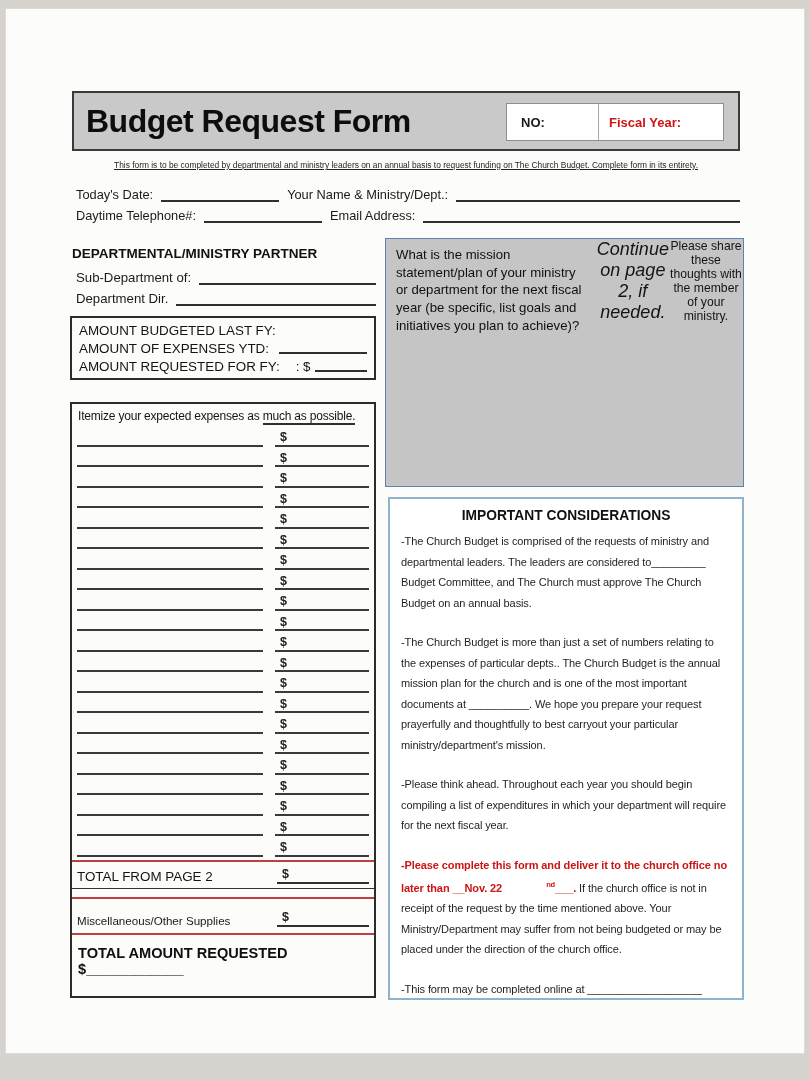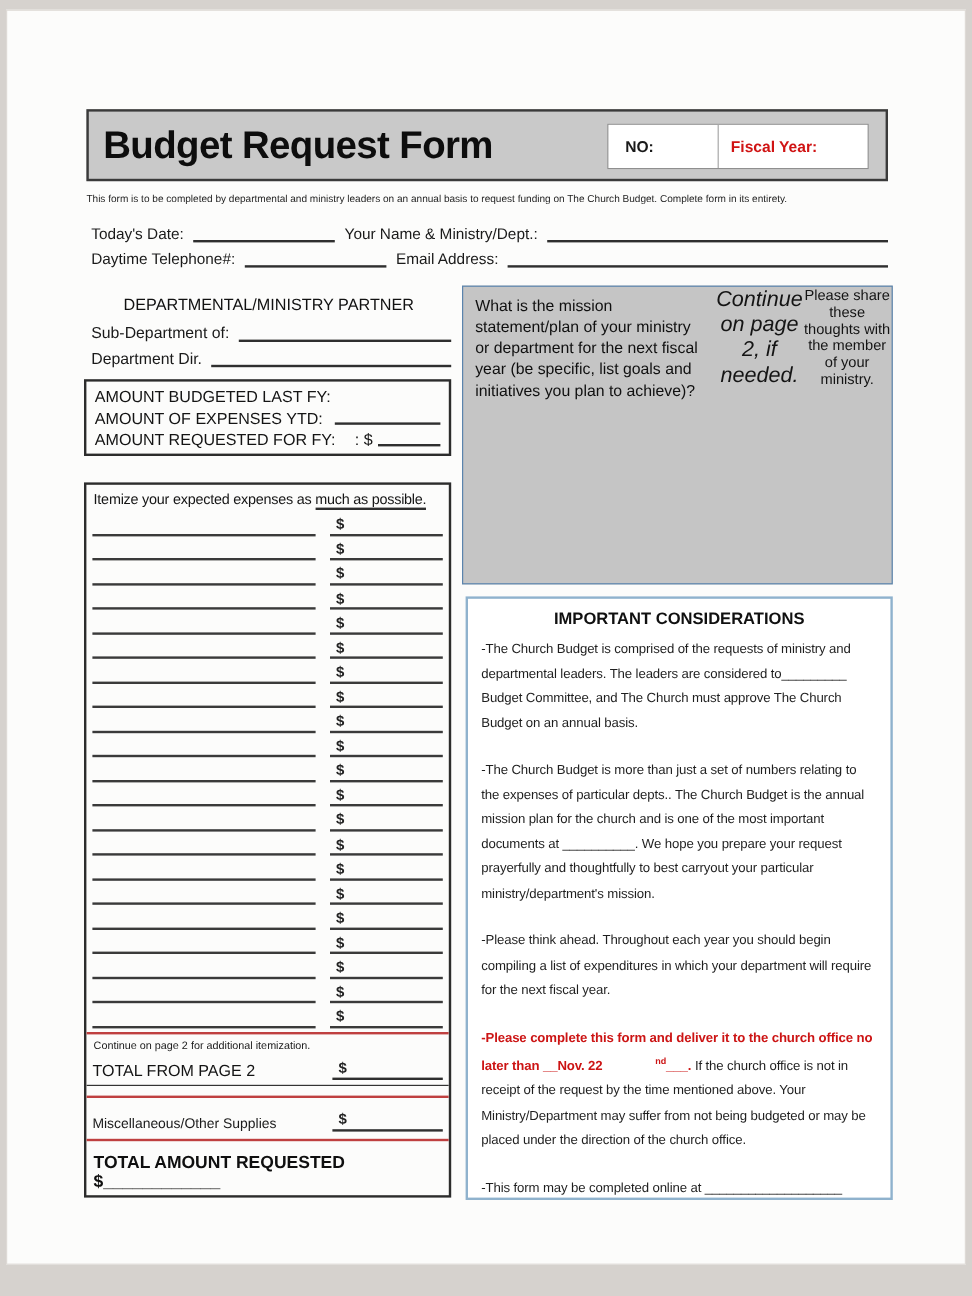--- a/index.html
+++ b/index.html
@@ -14,34 +14,34 @@
                  border:2px solid #3a3a3a; display:flex; align-items:center; }
   .form-title { font-size:32px; font-weight:bold; color:#0d0d0d; padding-left:12px;
                 letter-spacing:-0.5px; }
   .nofy-box { position:absolute; left:432px; top:10px; width:218px; height:38px;
               background:#ffffff; border:1px solid #8f8f8f; display:flex; }
   .nofy-cell { display:flex; align-items:center; padding-left:10px; font-size:13px; }
   .nofy-no { width:92px; border-right:1px solid #a8a8a8; font-weight:600; color:#1a1a1a;padding-left:14px; }
   .nofy-fy { flex:1; color:#d01414; font-weight:bold; }
 
   
-  .subtitle { left:72px; top:160px; width:668px; text-align:left; font-size:8.4px;
-              color:#1f1f1f; }
+  .subtitle { left:72px; top:160px; width:668px; text-align:center; font-size:8.4px;
+              color:#1f1f1f;text-decoration:underline; }
 
   
   .contact { left:76px; top:181px; width:664px; font-size:12.8px; color:#1a1a1a; }
   .crow { display:flex; align-items:flex-end; height:21px; }
   .fline { border-bottom:2px solid #2f2f2f; height:14px; }
   .lbl { white-space:nowrap; }
   .w118 { width:118px; margin:0 8px; }
   .grow { flex:1; margin-left:8px; }
 
   
-  .partner-heading { left:72px; top:246px; width:304px; text-align:center;
-                     font-weight:normal; font-size:13.5px; color:#111; }
+  .partner-heading { left:72px; top:246px; width:304px; text-align:left;
+                     font-weight:bold; font-size:13.5px; color:#111; }
   .lrow { display:flex; align-items:flex-end; height:21px; font-size:13.2px; color:#1a1a1a; }
   .partner-rows { left:76px; top:264px; width:300px; }
 
   .amounts-box { left:70px; top:316px; width:306px; height:64px; border:2px solid #2c2c2c;
                  padding:3px 7px; font-size:13.4px; color:#141414; }
   .arow { display:flex; align-items:center; height:18px; white-space:nowrap; }
   .aline { border-bottom:2px solid #2f2f2f; height:12px; }
 
   
   .itemize-box { left:70px; top:402px; width:306px; height:596px; border:2px solid #2c2c2c;
@@ -275,21 +275,20 @@
       </div>
       <div class="item-row">
         <div class="item-desc"></div>
         <div class="amount-cell">
           <span class="dollar">$</span>
         </div>
       </div>
     </div>
 
   <div class="red-sep"></div>
-  <div class="cont-note">Continue on page 2 for additional itemization.</div>
   <div class="tot-row">
     <span>TOTAL FROM PAGE 2</span>
     <span class="tot-amount">
       <span class="dollar">$</span>
     </span>
   </div>
   <div class="blk-sep"></div>
   <div class="red-sep" style="margin-top:8px;"></div>
   <div class="misc-row">
     <span>Miscellaneous/Other Supplies</span>

